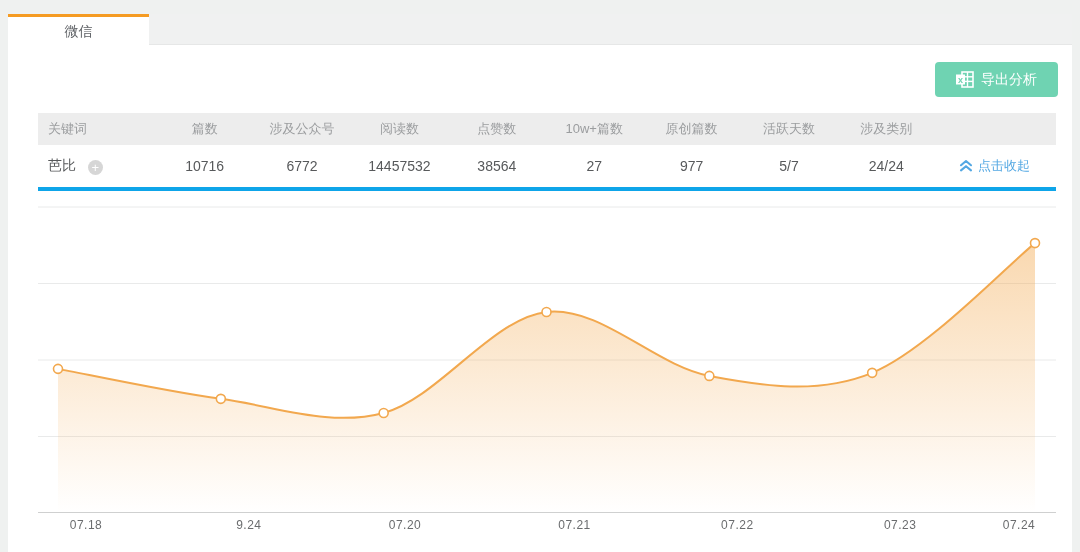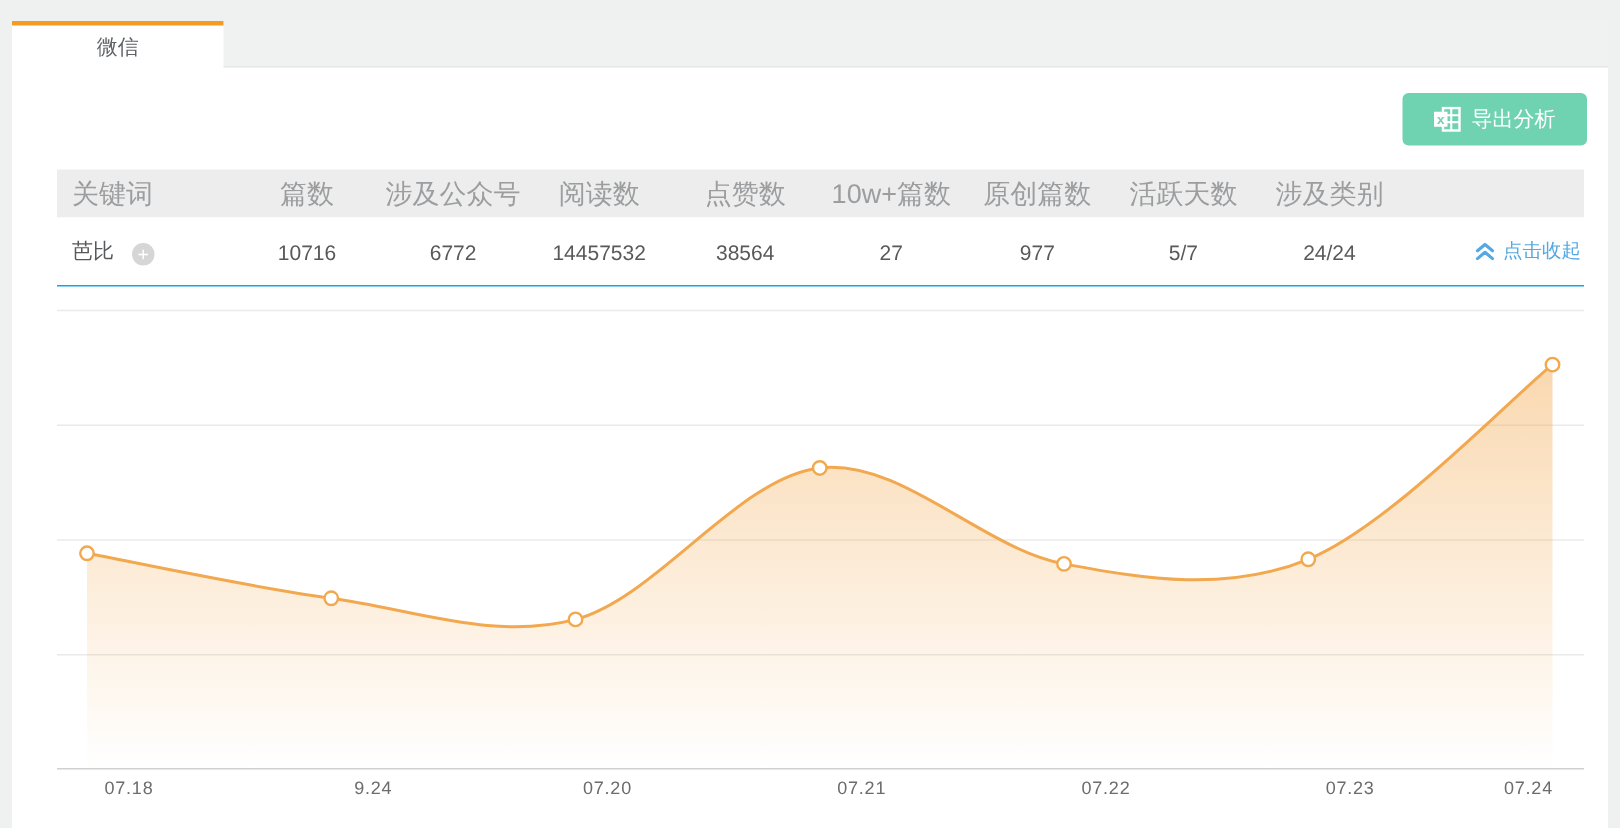--- a/index.html
+++ b/index.html
@@ -33,30 +33,30 @@
     position:absolute; right:14px; top:48px; height:35px; min-width:123px;
     background:#6fd3b2; border:none; border-radius:4px; color:#ffffff;
     font-size:14px; font-family:inherit; display:flex; align-items:center;
     justify-content:center; gap:7px; padding:0 14px; cursor:pointer;
   }
   .export svg { display:block; }
   
   .tbl { position:absolute; left:30px; top:99px; width:1018px; }
   .thead {
     display:flex; height:32px; align-items:center;
-    background:#ededed; color:#9b9d9f; font-size:18px;
+    background:#ededed; color:#9b9d9f; font-size:13px;
   }
   .trow {
     display:flex; height:46px; align-items:center;
     background:#ffffff; color:#57595b; font-size:14px;
-    border-bottom:1px solid #0ea5e9;
+    border-bottom:4px solid #0ea5e9;
   }
   .cell { flex:1 1 0; text-align:center; white-space:nowrap; }
   .cell.kw { flex:0 0 118px; text-align:left; padding-left:10px; }
-  .cell.linkcol { flex:0 0 121px; text-align:right; padding-right:2px; }
+  .cell.linkcol { flex:0 0 121px; text-align:center; padding-right:2px; }
   .plus {
     display:inline-flex; width:15px; height:15px; border-radius:50%;
     background:#d6d6d6; color:#ffffff; font-size:13px; line-height:13px;
     align-items:center; justify-content:center; margin-left:8px;
     vertical-align:-2px; cursor:pointer;
   }
   .collapse {
     color:#54a8e3; font-size:13px; text-decoration:none; cursor:pointer;
     display:inline-flex; align-items:center; gap:5px;
   }

